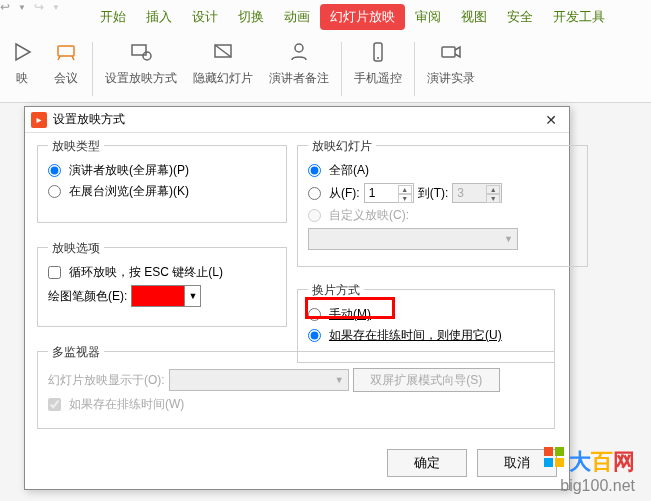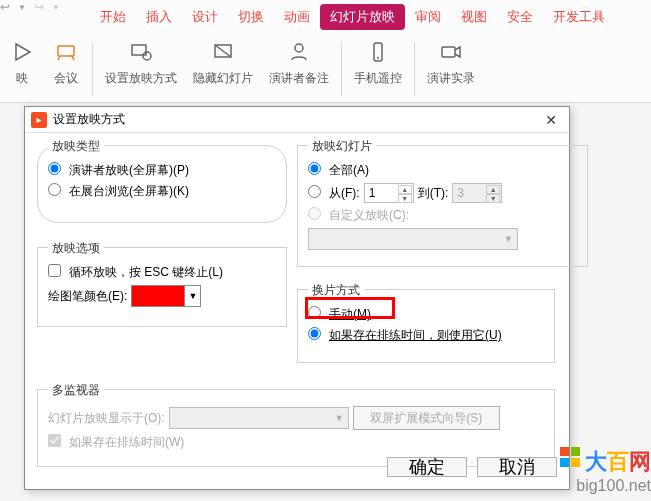--- a/index.html
+++ b/index.html
@@ -23,25 +23,25 @@
   .tabs {
     display: flex;
     align-items: center;
     gap: 0;
     position: absolute;
     top: 4px;
     left: 90px;
   }
   .tab {
     padding: 4px 10px;
-    color: #ef4444;
+    color: #4d7c0f;
     font-size: 13px;
   }
   .tab.active {
-    background: #be185d;
+    background: #ef4444;
     color: #fff;
     border-radius: 4px;
   }
   .ribbon-icons {
     position: absolute;
     top: 32px; left: 0; right:0;
     height: 70px;
     display: flex;
     align-items: flex-start;
     padding-top:6px;
@@ -108,21 +108,21 @@
   .gbox .gtitle {
     position:absolute;
     top:-8px; left:10px;
     background:#fff;
     padding:0 4px;
     font-size:12px;
     color:#333;
   }
   .row { display:flex; align-items:center; gap:4px; margin:4px 0; font-size:12px;}
   input[type=radio],input[type=checkbox]{margin:0 4px 0 0;}
-  label{display:flex;align-items:flex-start;gap:4px;}
+  label{display:flex;align-items:center;gap:4px;}
   .num {
     width:50px; height:20px;
     border:1px solid #bdbdbd;
     background:#fff;
     display:flex;align-items:center;
     padding:0 4px;
     position:relative;
   }
   .num .spin { position:absolute; right:1px; top:1px; bottom:1px; width:14px; display:flex; flex-direction:column;}
   .num .spin span{flex:1;font-size:7px;color:#666;border:1px solid #ccc;line-height:7px;text-align:center;}
@@ -139,32 +139,32 @@
     display:flex;
   }
   .colorbox .sw { flex:1; background:#ff0000;}
   .colorbox .dd { width:16px; border-left:1px solid #888; display:flex;align-items:center;justify-content:center; font-size:9px;}
   .highlight {
     position:absolute;
     border:3px solid #ff0000;
     pointer-events:none;
   }
   .btn {
-    width:80px; height:20px;
+    width:80px; height:28px;
     border:1px solid #b0b0b0;
     background:#f6f6f6;
     display:flex;align-items:center;justify-content:center;
-    font-size:18px;
+    font-size:13px;
     cursor:pointer;
   }
   .disabled-text{color:#aaa;}
   
   .watermark {
     position:absolute;
-    right:0; bottom:6px;
+    right:16px; bottom:6px;
     text-align:right;
     color:#444;
   }
   .watermark .big { font-size:22px; font-weight:700;}
   .watermark .sm { font-size:16px; color:#888;}
   .wm-logo { display:inline-block; }
 </style>
 </head>
 <body>
 
@@ -257,21 +257,21 @@
 </div>
 
 <div class="dialog">
   <div class="dialog-titlebar">
     <span class="dicon">▸</span>
     <span>设置放映方式</span>
     <span class="close">✕</span>
   </div>
   <div class="dialog-body">
 
-    <div class="gbox" style="top:12px; left:12px; width:250px; height:78px;border-radius:21px;">
+    <div class="gbox" style="top:12px; left:12px; width:250px; height:78px;">
       <span class="gtitle">放映类型</span>
       <div style="padding:12px 10px;">
         <div class="row">
             <label>
               <input type="radio" name="st" checked="" style="">
               <span>演讲者放映(全屏幕)(P)</span>
             </label>
           </div>
         <div class="row">
             <label>
@@ -357,21 +357,21 @@
         <div class="row">
             <label>
               <input type="radio" name="adv" checked="" style="">
               <span>如果存在排练时间，则使用它(U)</span>
             </label>
           </div>
       </div>
     </div>
     <div class="highlight" style="top:164px; left:280px; width:90px; height:22px;"></div>
 
-    <div class="gbox" style="top:218px; left:12px; width:518px; height:78px;margin-top:38px;">
+    <div class="gbox" style="top:218px; left:12px; width:518px; height:78px;">
       <span class="gtitle">多监视器</span>
       <div style="padding:12px 10px;">
         <div class="row disabled-text">
           <span>幻灯片放映显示于(O):</span>
           <div class="sel disabled" style="width:180px;">
               <span style="font-size:9px;">▼</span>
             </div>
           <div class="btn" style="width:147px;height:24px;font-size:12px;">双屏扩展模式向导(S)</div>
         </div>
         <div class="row disabled-text">

